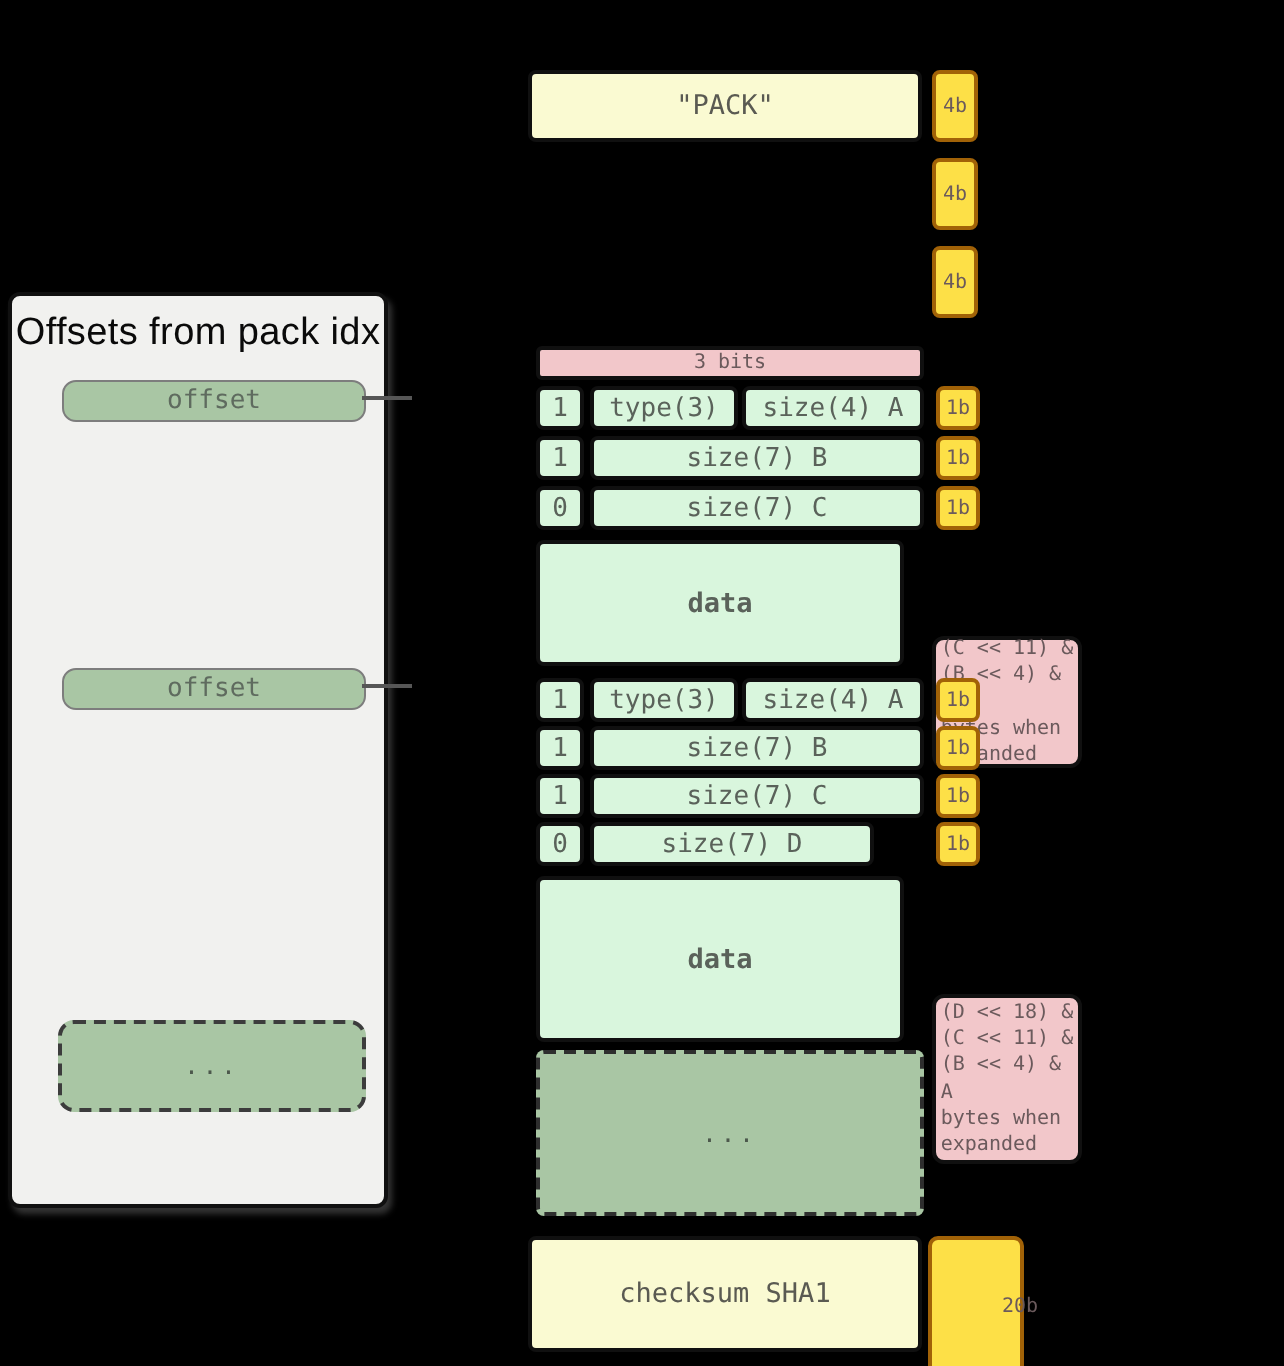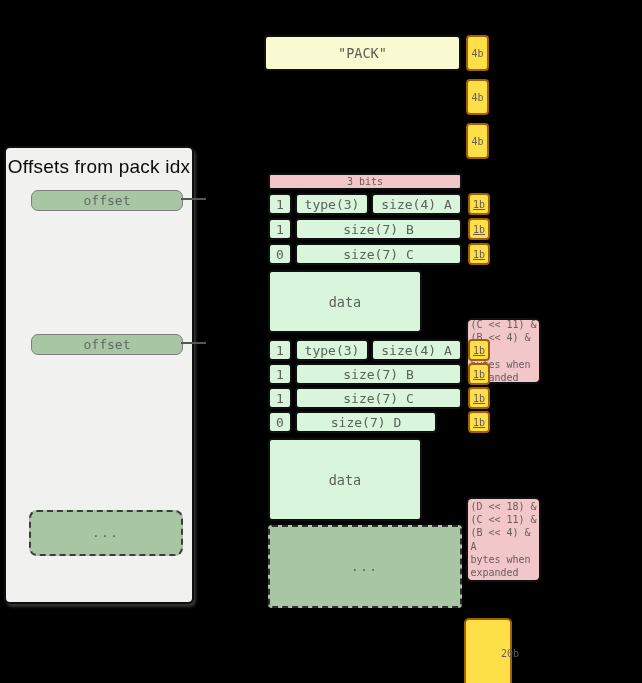--- a/index.html
+++ b/index.html
@@ -49,21 +49,21 @@
     font-size:13.5px;color:#5a5a52;
   }
   .tag{
     position:absolute;
     background:#fde047;border:2px solid #a16207;border-radius:4px;
     box-sizing:border-box;
     display:flex;align-items:center;justify-content:center;
     font-size:10px;color:#6b5a5c;
   }
   .tag4{left:466px;width:23px;height:36px;}
-  .tag1{left:468px;width:22px;height:22px;text-decoration:underline;}
+  .tag1{left:468px;width:22px;height:22px;}
   .bits-bar{
     position:absolute;left:268px;top:173px;width:194px;height:17px;
     background:#f2c7ca;border:2px solid #101010;border-radius:3px;
     box-sizing:border-box;
     display:flex;align-items:center;justify-content:center;
     font-size:10px;color:#6b5a5c;
   }
   .bit-box{
     position:absolute;left:268px;width:24px;height:22px;
     background:#d9f6dd;border:2px solid #101010;border-radius:4px;
@@ -72,25 +72,25 @@
     font-size:13px;color:#5a625a;
   }
   .cell{
     position:absolute;height:22px;
     background:#d9f6dd;border:2px solid #101010;border-radius:4px;
     box-sizing:border-box;
     display:flex;align-items:center;justify-content:center;
     font-size:13px;color:#5a625a;
   }
   .data-box{
-    position:absolute;left:268px;width:154px;
+    position:absolute;left:268px;width:184px;
     background:#d9f6dd;border:2px solid #101010;border-radius:4px;
     box-sizing:border-box;
     display:flex;align-items:center;justify-content:center;
-    font-size:13.5px;color:#5a625a;
+    font-size:13.5px;color:#5a625a;font-weight:bold;
   }
   .ann-box{
     position:absolute;left:466px;width:75px;
     background:#f2c7ca;border:2px solid #101010;border-radius:6px;
     box-sizing:border-box;
     display:flex;align-items:center;justify-content:center;
     text-align:left;white-space:pre-line;
     font-size:10px;line-height:1.32;color:#6b5a5c;margin-top:48px;
   }
   .main-dashed{
@@ -170,15 +170,16 @@
   <div class="data-box" style="top:438px;height:83px">data</div>
   <div class="ann-box" style="top:449px;height:85px">(D &lt;&lt; 18) &amp;
 (C &lt;&lt; 11) &amp;
 (B &lt;&lt; 4) &amp;
 A
 bytes when
 expanded</div>
 
   <div class="main-dashed">...</div>
 
+  <div class="checksum-box">checksum SHA1</div>
   <div class="tag tag20">20b</div>
 
 </div>
 
 </body></html>

